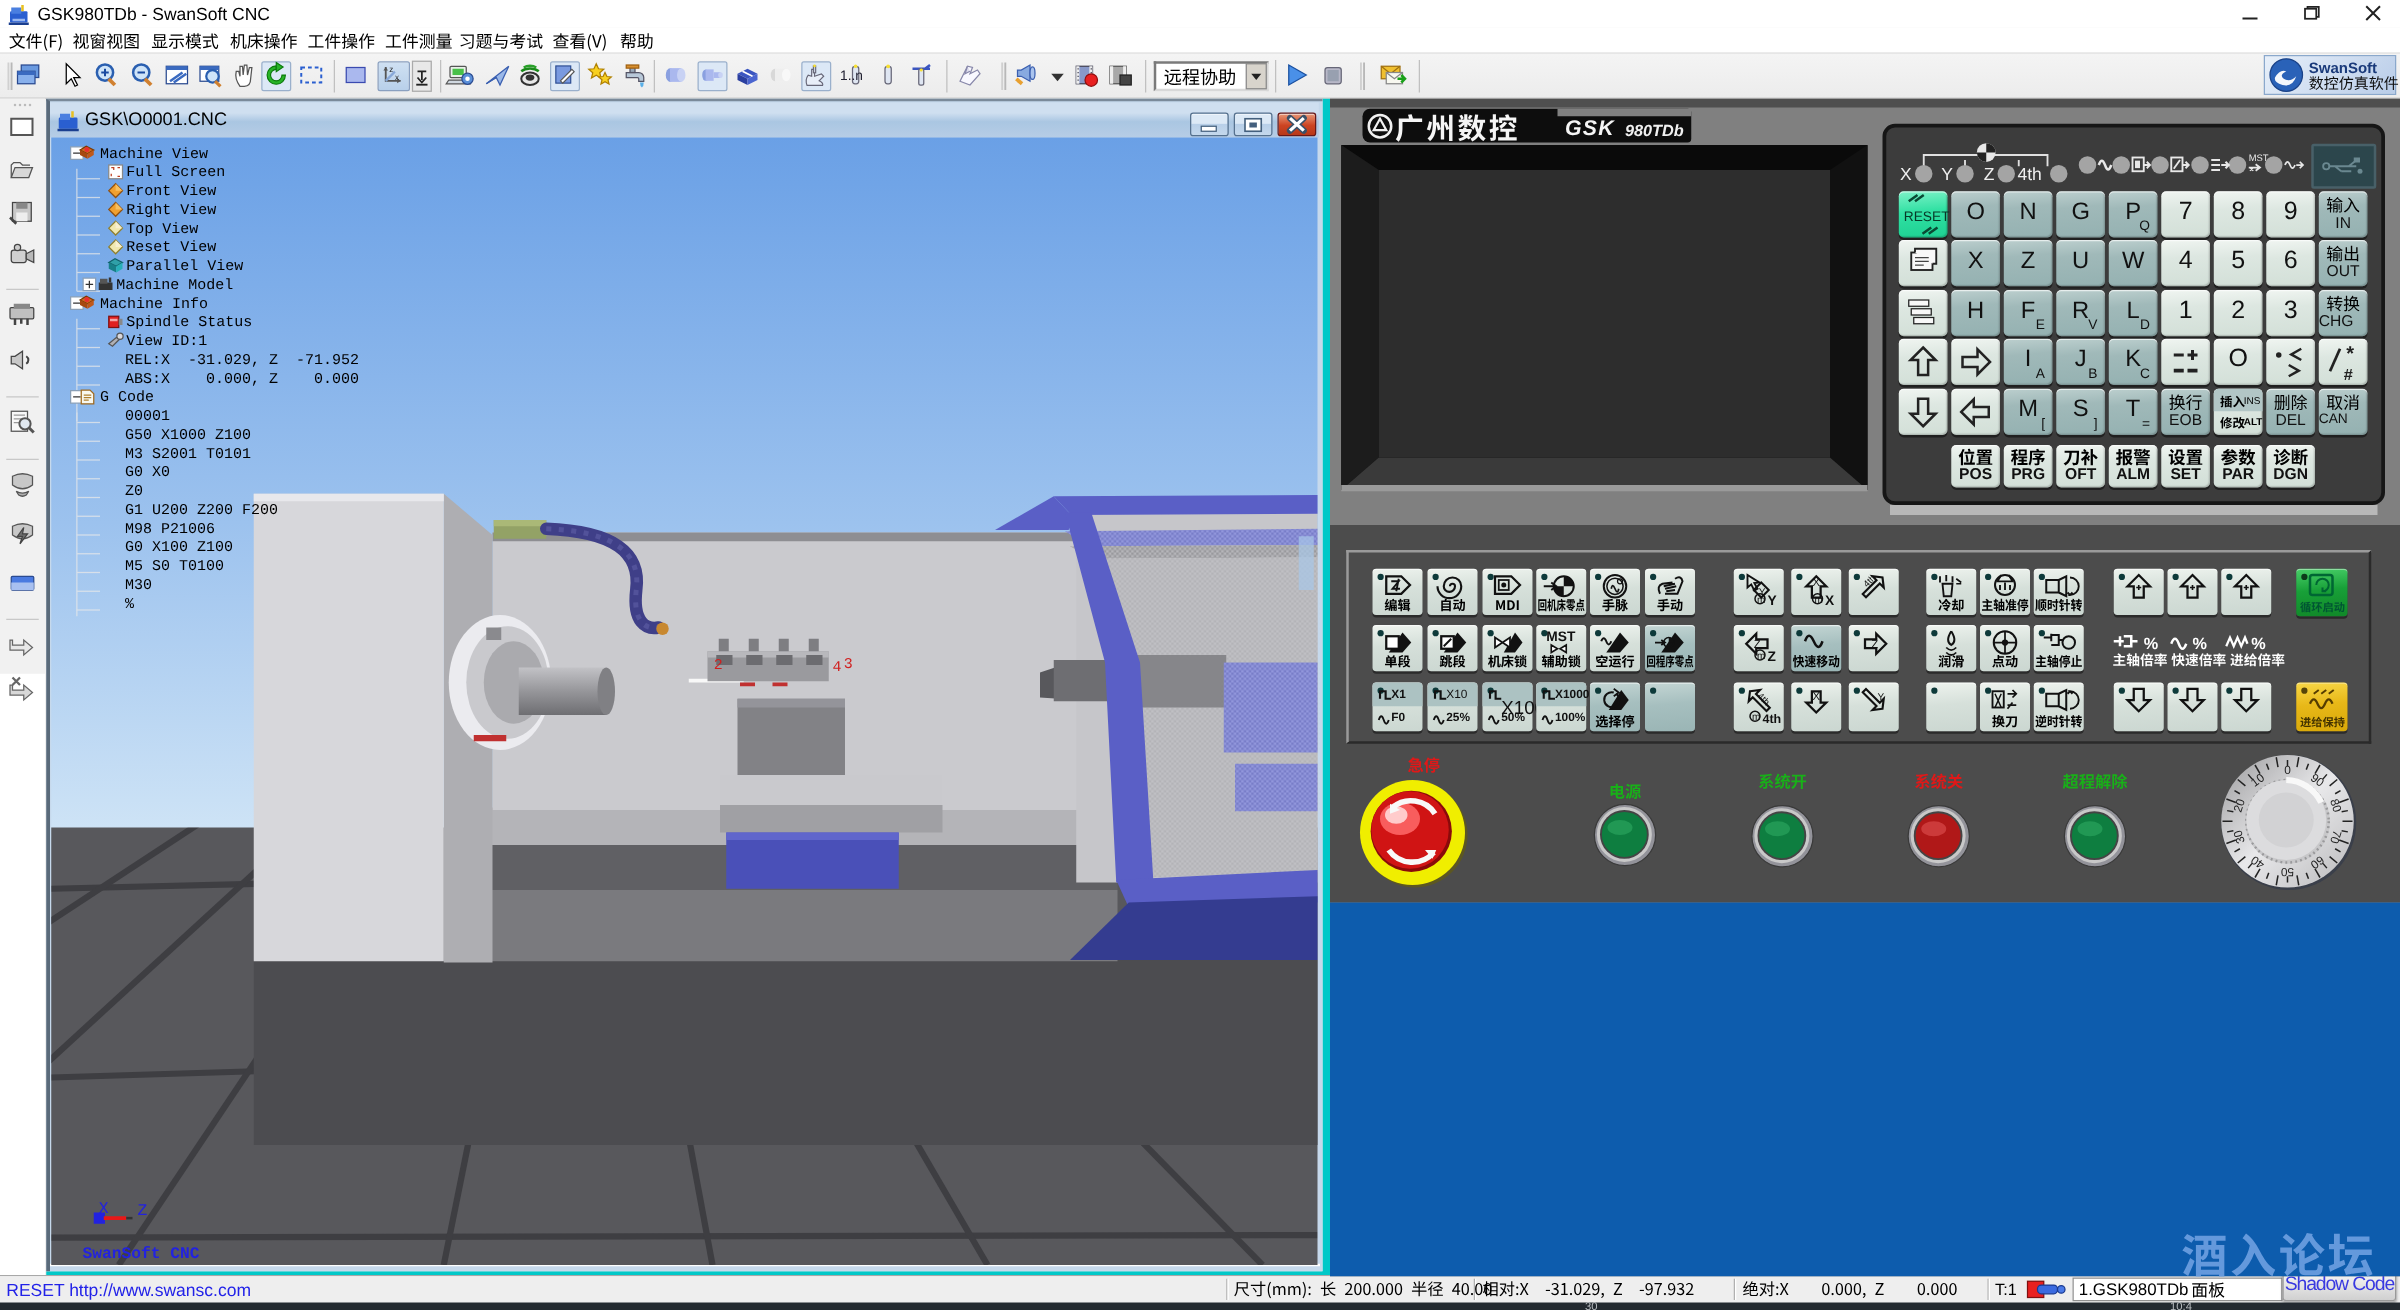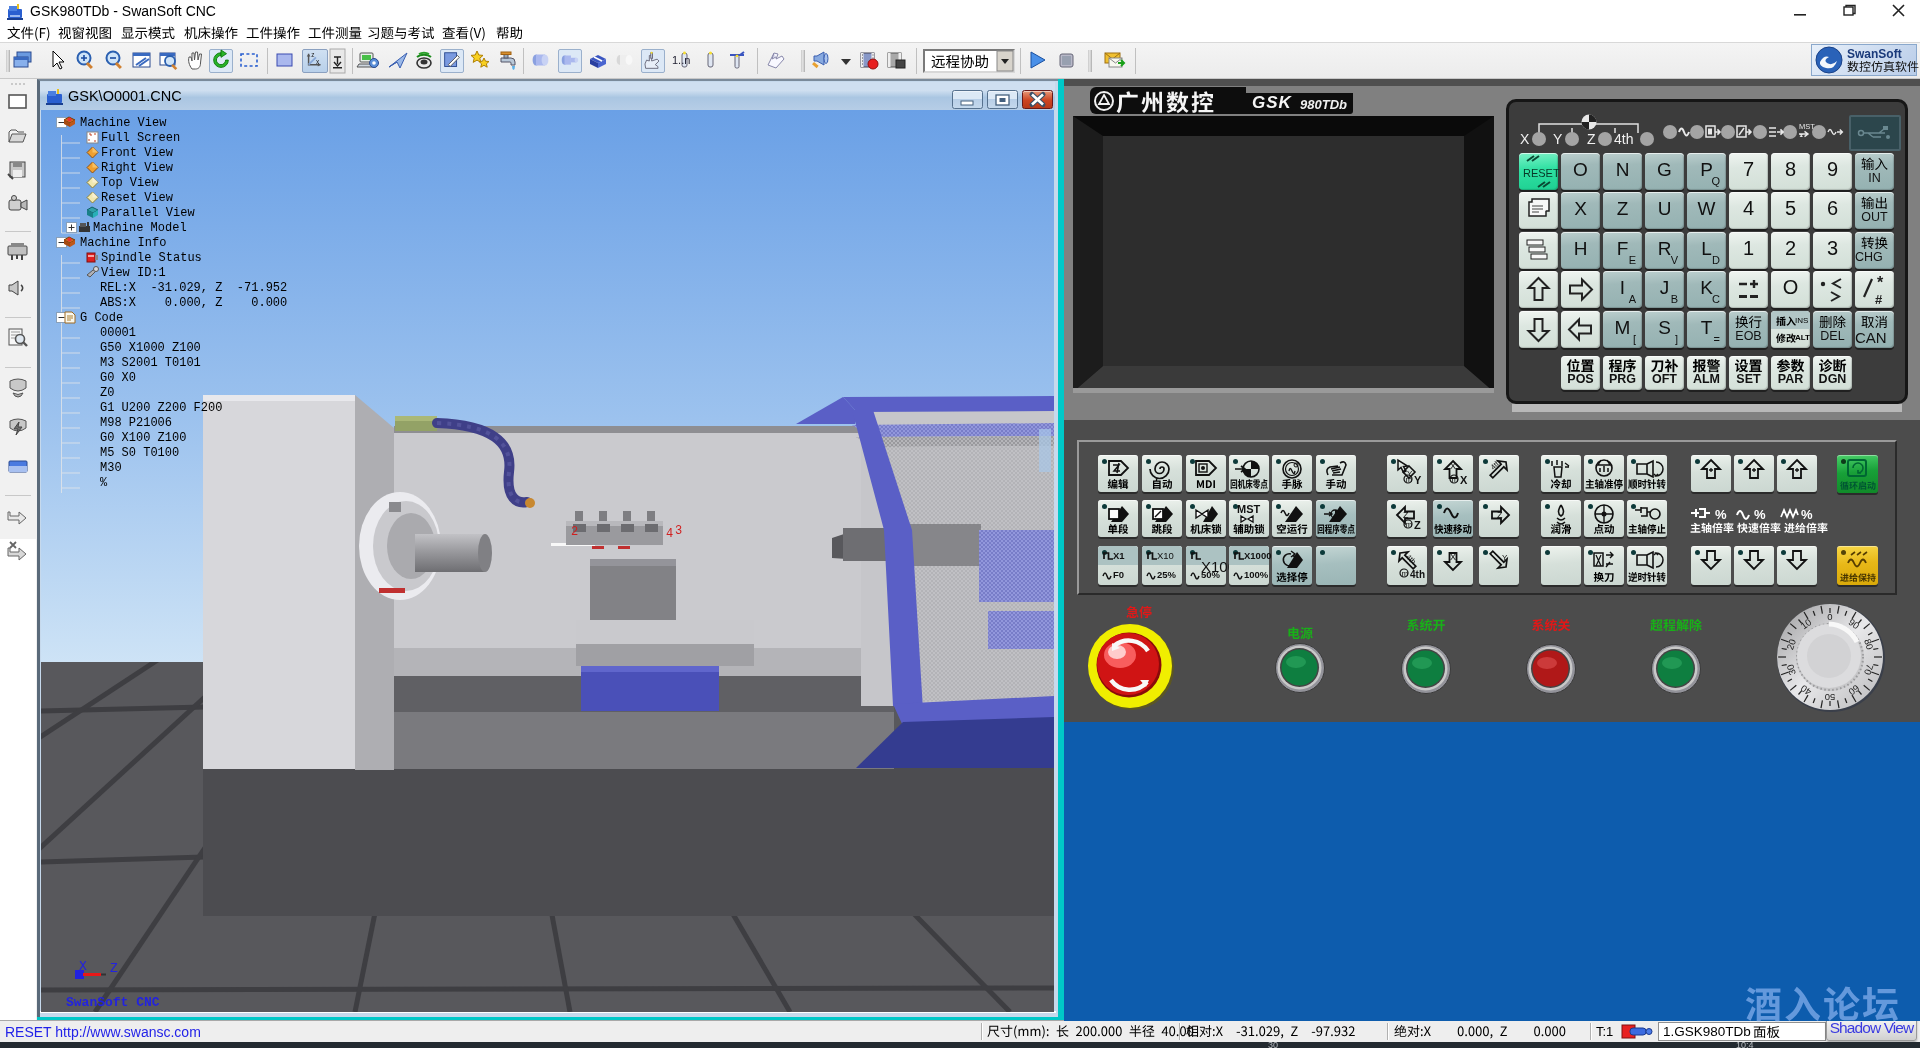--- a/index.html
+++ b/index.html
@@ -295,21 +295,21 @@
 <div style="position:absolute;left:1591px;top:1023px;width:1px;height:17px;background:#fff"></div>
 <div style="position:absolute;left:1596px;top:1024px;white-space:pre;font-size:13px;color:#000">T:1</div>
 <svg style="position:absolute;left:1622px;top:1024px;" width="36" height="15" viewBox="0 0 36 15">
     <rect x="0" y="1" width="13" height="13" fill="#e82020" stroke="#801010"></rect>
     <rect x="8" y="4" width="16" height="7" rx="3" fill="#3a6ae0" stroke="#1a3a90"></rect>
     <circle cx="27" cy="7.5" r="3" fill="#4a7ae8" stroke="#1a3a90"></circle>
   </svg>
 <div style="position:absolute;left:1658px;top:1022px;width:168px;height:19px;background:#fff;border:1px solid #909090"></div>
 <div style="position:absolute;left:1663px;top:1024px;white-space:pre;font-size:13.5px;color:#000">1.GSK980TDb</div>
 <div style="position:absolute;left:1826px;top:1015px;width:91px;height:26px;background:linear-gradient(#fafafa,#d0d0d0);border:1px solid #999;border-radius:3px;box-shadow:0 1px 2px rgba(0,0,0,.3)"></div>
-<div style="position:absolute;left:1826px;top:1015px;width:91px;height:26px;display:flex;align-items:center;justify-content:center;font-size:15.5px;color:#3a3ae0;letter-spacing:-0.9px;white-space:nowrap">Shadow View</div>
+<div style="position:absolute;left:1826px;top:1015px;width:91px;height:26px;display:flex;align-items:center;justify-content:center;font-size:15.5px;color:#3a3ae0;letter-spacing:-0.9px;white-space:nowrap">Shadow Code</div>
 <div style="position:absolute;left:0px;top:1042px;width:1920px;height:6px;background:#232a30"></div>
 <div style="position:absolute;left:1268px;top:1042px;white-space:pre;font-size:9px;color:#b8bcc0;line-height:7px">30</div>
 <div style="position:absolute;left:1736px;top:1042px;white-space:pre;font-size:9px;color:#b8bcc0;line-height:7px">10:4</div>
 <div style="position:absolute;left:1058px;top:79px;width:6px;height:941px;background:#00c8c8"></div>
 <div style="position:absolute;left:37px;top:1017px;width:1027px;height:3px;background:#00c8c8"></div>
 <div style="position:absolute;left:37px;top:79px;width:1021px;height:938px;background:#c6d9ec;border-left:3px solid #5a6a7a;border-top:2px solid #7a8a9a"></div>
 <div style="position:absolute;left:40px;top:1011px;width:1016px;height:2px;background:#fff"></div>
 <div style="position:absolute;left:40px;top:82px;width:1015px;height:28px;background:linear-gradient(#cfdff0 30%,#aac6e2 55%,#b6cde6)"></div>
 <svg style="position:absolute;left:46px;top:87px;" width="18" height="18" viewBox="0 0 18 18">
     <rect x="1" y="7" width="15" height="9" rx="1" fill="#2a5fd0"></rect>
@@ -782,21 +782,21 @@
 <div style="position:absolute;left:1687px;top:333px;width:33px;text-align:right;font-size:11px;color:#111">=</div>
 <div style="position:absolute;left:1729px;top:311px;width:39px;height:37px;background:linear-gradient(175deg,#bccfce 0%,#a0b9b9 35%,#94b1b1 100%);border-radius:4px;box-shadow:0 2px 0 rgba(10,10,10,.55),inset 0 1px 0 rgba(255,255,255,.65),inset -1px -1px 1px rgba(0,0,0,.18);"></div>
 <div style="position:absolute;left:1729px;top:329px;width:39px;text-align:center;font-size:12.5px;color:#111">EOB</div>
 <div style="position:absolute;left:1771px;top:311px;width:39px;height:37px;background:linear-gradient(175deg,#f0f5f1 0%,#dde7e1 38%,#d2dfd7 100%);border-radius:4px;box-shadow:0 2px 0 rgba(10,10,10,.55),inset 0 1px 0 rgba(255,255,255,.65),inset -1px -1px 1px rgba(0,0,0,.18);"></div>
 <div style="position:absolute;left:1771px;top:311px;width:39px;height:18px;background:#b2c6c6;border-radius:4px 4px 0 0"></div>
 <div style="position:absolute;left:1795px;top:316px;white-space:pre;font-size:8px;font-weight:normal">INS</div>
 <div style="position:absolute;left:1795px;top:333px;white-space:pre;font-size:8px;font-weight:bold">ALT</div>
 <div style="position:absolute;left:1813px;top:311px;width:39px;height:37px;background:linear-gradient(175deg,#bccfce 0%,#a0b9b9 35%,#94b1b1 100%);border-radius:4px;box-shadow:0 2px 0 rgba(10,10,10,.55),inset 0 1px 0 rgba(255,255,255,.65),inset -1px -1px 1px rgba(0,0,0,.18);"></div>
 <div style="position:absolute;left:1813px;top:329px;width:39px;text-align:center;font-size:12.5px;color:#111">DEL</div>
 <div style="position:absolute;left:1855px;top:311px;width:39px;height:37px;background:linear-gradient(175deg,#bccfce 0%,#a0b9b9 35%,#94b1b1 100%);border-radius:4px;box-shadow:0 2px 0 rgba(10,10,10,.55),inset 0 1px 0 rgba(255,255,255,.65),inset -1px -1px 1px rgba(0,0,0,.18);"></div>
-<div style="position:absolute;left:1855px;top:329px;width:28px;text-align:right;font-size:15px;color:#111">CAN</div>
+<div style="position:absolute;left:1855px;top:329px;width:28px;text-align:left;font-size:11px;color:#111">CAN</div>
 <div style="position:absolute;left:1561px;top:356px;width:39px;height:34px;background:linear-gradient(175deg,#f0f5f1 0%,#dde7e1 38%,#d2dfd7 100%);border-radius:4px;box-shadow:0 2px 0 rgba(10,10,10,.55),inset 0 1px 0 rgba(255,255,255,.65),inset -1px -1px 1px rgba(0,0,0,.18);"></div>
 <div style="position:absolute;left:1561px;top:372px;width:39px;text-align:center;font-size:12.5px;color:#111;font-weight:bold">POS</div>
 <div style="position:absolute;left:1603px;top:356px;width:39px;height:34px;background:linear-gradient(175deg,#f0f5f1 0%,#dde7e1 38%,#d2dfd7 100%);border-radius:4px;box-shadow:0 2px 0 rgba(10,10,10,.55),inset 0 1px 0 rgba(255,255,255,.65),inset -1px -1px 1px rgba(0,0,0,.18);"></div>
 <div style="position:absolute;left:1603px;top:372px;width:39px;text-align:center;font-size:12.5px;color:#111;font-weight:bold">PRG</div>
 <div style="position:absolute;left:1645px;top:356px;width:39px;height:34px;background:linear-gradient(175deg,#f0f5f1 0%,#dde7e1 38%,#d2dfd7 100%);border-radius:4px;box-shadow:0 2px 0 rgba(10,10,10,.55),inset 0 1px 0 rgba(255,255,255,.65),inset -1px -1px 1px rgba(0,0,0,.18);"></div>
 <div style="position:absolute;left:1645px;top:372px;width:39px;text-align:center;font-size:12.5px;color:#111;font-weight:bold">OFT</div>
 <div style="position:absolute;left:1687px;top:356px;width:39px;height:34px;background:linear-gradient(175deg,#f0f5f1 0%,#dde7e1 38%,#d2dfd7 100%);border-radius:4px;box-shadow:0 2px 0 rgba(10,10,10,.55),inset 0 1px 0 rgba(255,255,255,.65),inset -1px -1px 1px rgba(0,0,0,.18);"></div>
 <div style="position:absolute;left:1687px;top:372px;width:39px;text-align:center;font-size:12.5px;color:#111;font-weight:bold">ALM</div>
 <div style="position:absolute;left:1729px;top:356px;width:39px;height:34px;background:linear-gradient(175deg,#f0f5f1 0%,#dde7e1 38%,#d2dfd7 100%);border-radius:4px;box-shadow:0 2px 0 rgba(10,10,10,.55),inset 0 1px 0 rgba(255,255,255,.65),inset -1px -1px 1px rgba(0,0,0,.18);"></div>
 <div style="position:absolute;left:1729px;top:372px;width:39px;text-align:center;font-size:12.5px;color:#111;font-weight:bold">SET</div>

